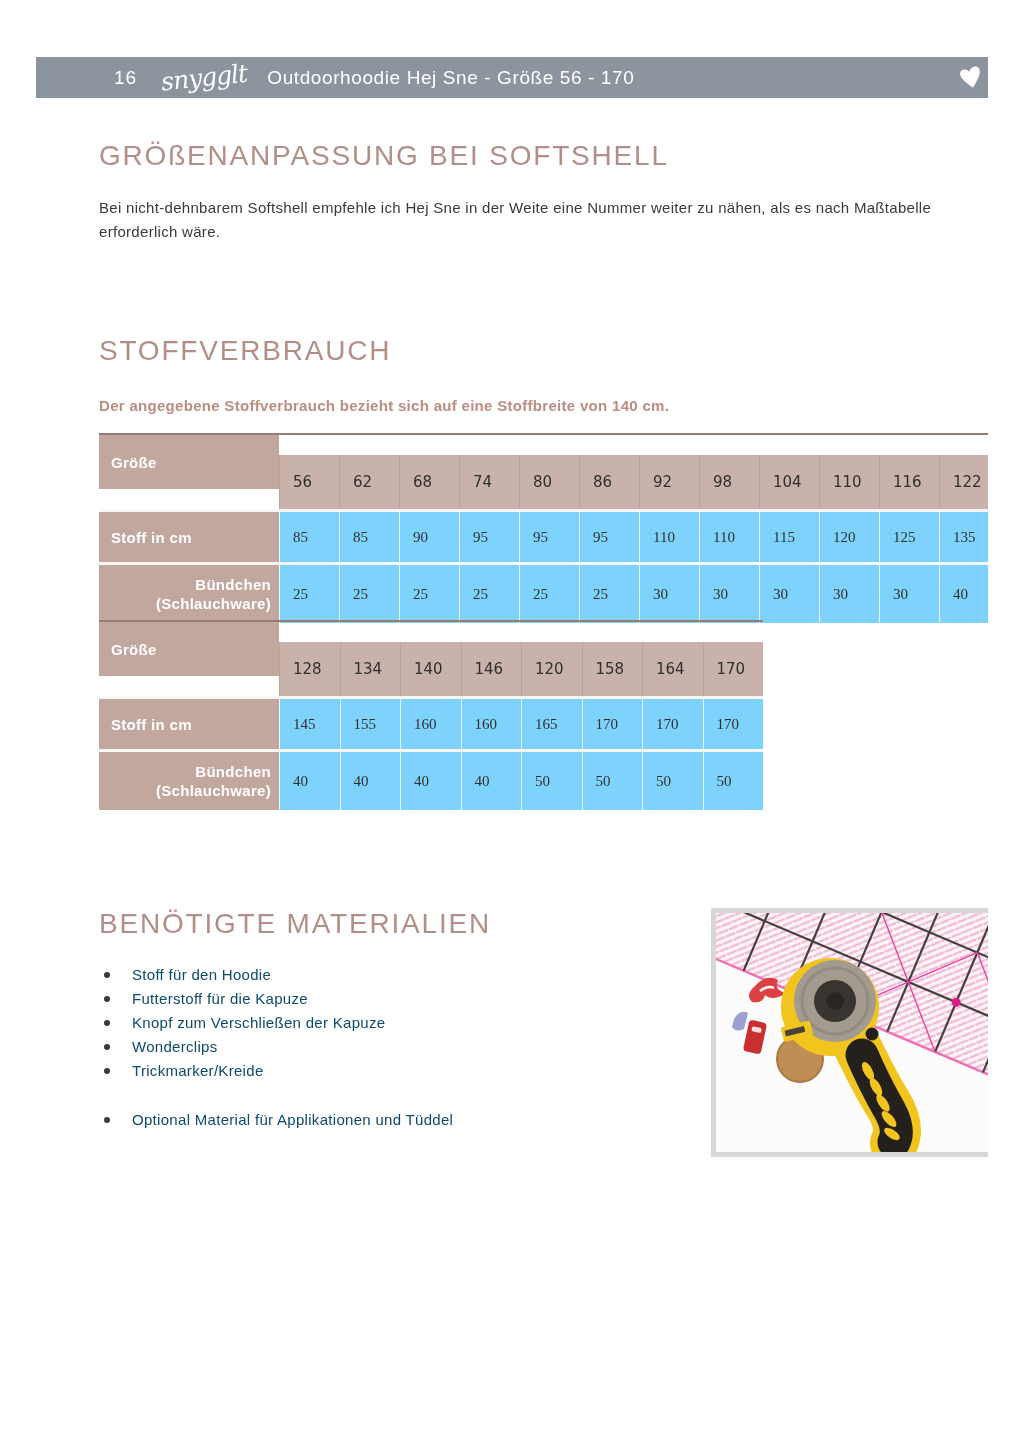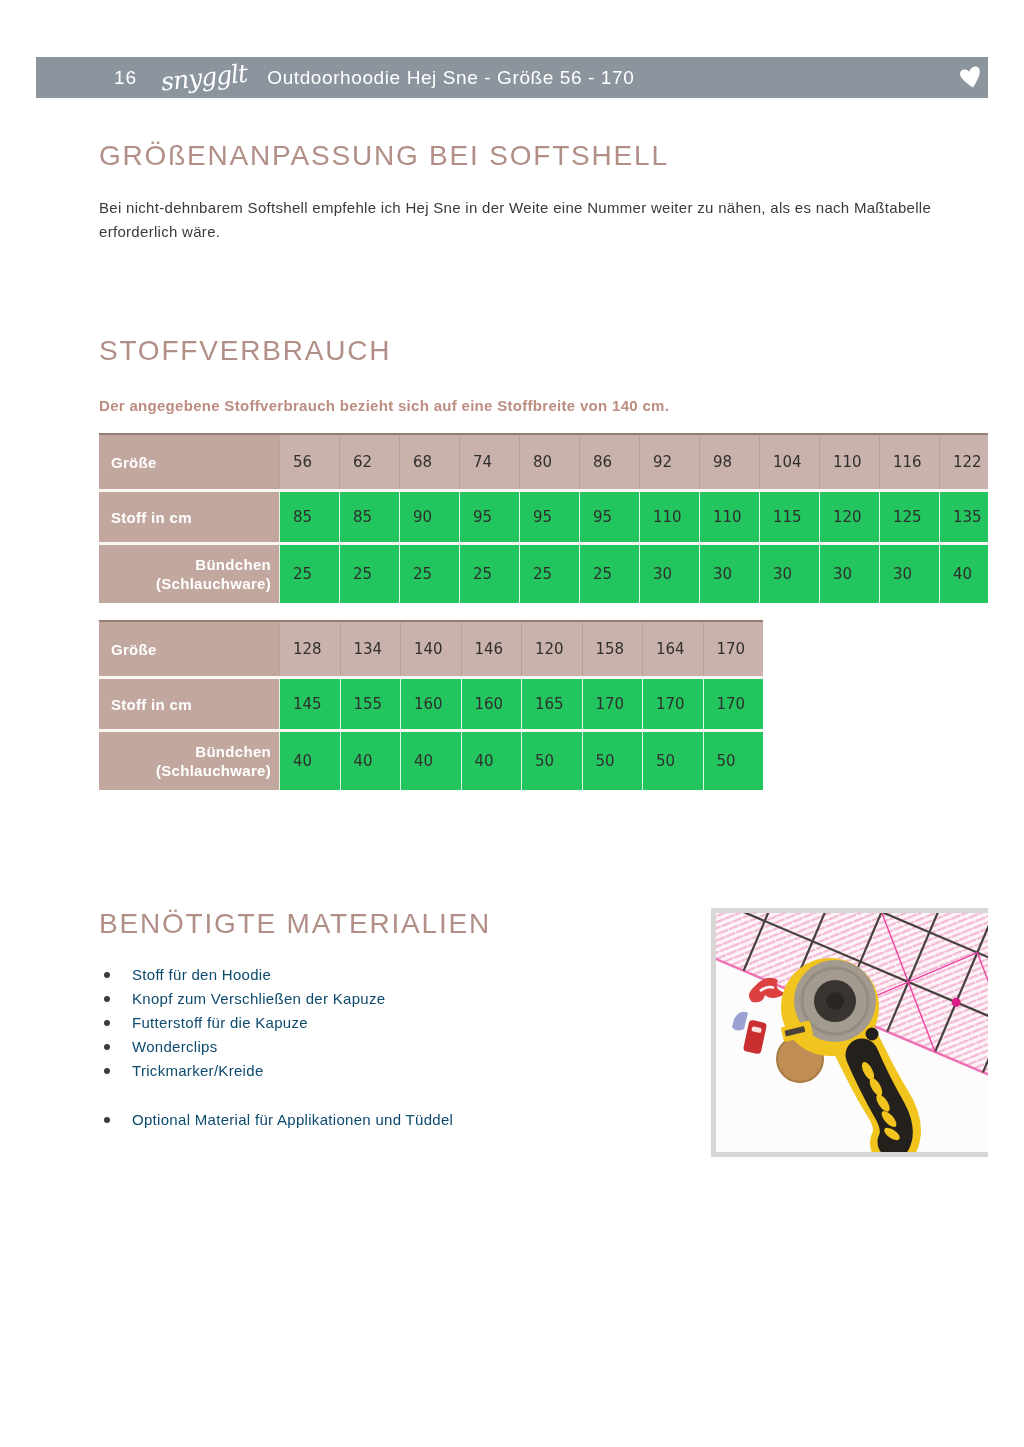--- a/index.html
+++ b/index.html
@@ -45,22 +45,22 @@
   .stable .trow + .trow { border-top:3px solid #faf6f3;text-align:right; }
   .stable .lbl {
     background:#c2a79f; color:#fff; font-weight:bold; font-size:15px;
     letter-spacing:0.3px; display:flex; align-items:center; padding:4px 8px 4px 12px;
     line-height:19px;
   }
   .stable .cell {
     display:flex; align-items:center; padding-left:13px;
     font-family:"DejaVu Sans", sans-serif; font-size:15px; color:#312f2e;
   }
-  .stable .r-head .cell { background:#c9b2ab; border-left:1px solid rgba(173,143,133,0.5); }
-  .stable .r-data .cell { background:#22c55e; border-left:1px solid rgba(255,255,255,0.85); }
+  .stable .r-head .cell { background:#c9b2ab; border-left:1px solid rgba(173,143,133,0.5);margin-top:20px; }
+  .stable .r-data .cell { background:#7dd3fc; border-left:1px solid rgba(255,255,255,0.85);font-family:Liberation Serif, serif; }
   .stable .r1 .cell, .stable .r1 .lbl { height:54px; }
   .stable .r2 .cell, .stable .r2 .lbl { height:50px; }
   .stable .r3 .cell, .stable .r3 .lbl { height:58px; }
 
   
   .mat-list { position:absolute; left:66px; list-style:none; }
   .mat-list li, .mat-optional {
     position:relative; padding-left:30px; font-size:15px; line-height:24px;
     letter-spacing:0.3px; color:#0c4a6e;
   }
@@ -126,22 +126,22 @@
     <div class="trow r-data r3">
       <div class="lbl">Bündchen (Schlauchware)</div>
       <div style="display:contents;"><div class="cell">40</div><div class="cell">40</div><div class="cell">40</div><div class="cell">40</div><div class="cell">50</div><div class="cell">50</div><div class="cell">50</div><div class="cell">50</div></div>
     </div>
   </div>
 
   <div class="h-sec" style="top:908px;">BENÖTIGTE MATERIALIEN</div>
 
   <ul class="mat-list" style="top:963px;">
       <li>Stoff für den Hoodie</li>
+      <li>Futterstoff für die Kapuze</li>
       <li>Knopf zum Verschließen der Kapuze</li>
-      <li>Futterstoff für die Kapuze</li>
       <li>Wonderclips</li>
       <li>Trickmarker/Kreide</li>
     </ul>
 
   <div class="mat-optional" style="top:1108px;">Optional Material für Applikationen und Tüddel</div>
 
   <div class="photo">
     <svg width="278" height="239" viewBox="0 0 278 239">
       <defs>
         <pattern id="hatch" patternUnits="userSpaceOnUse" width="8" height="8" patternTransform="rotate(0)">

